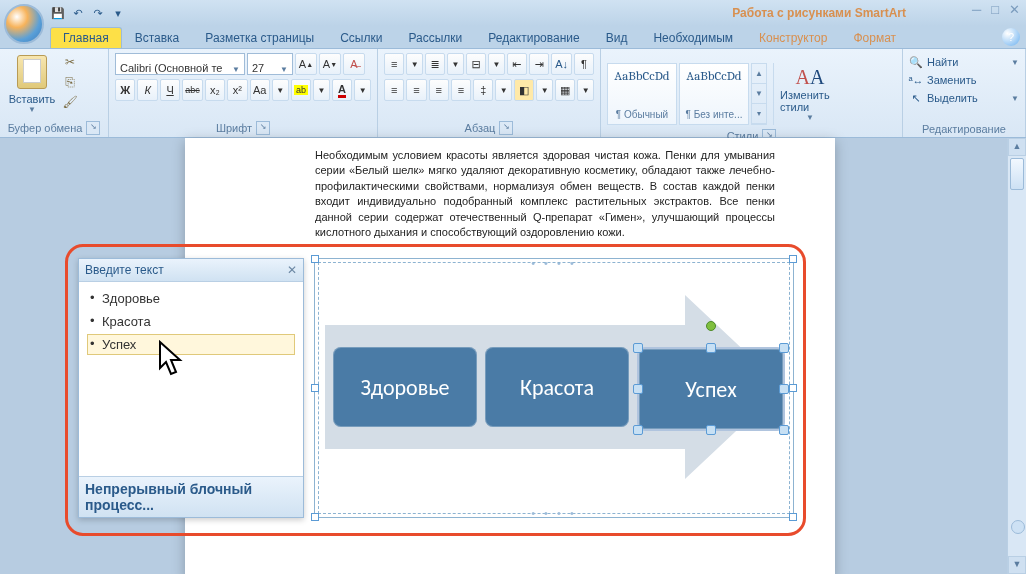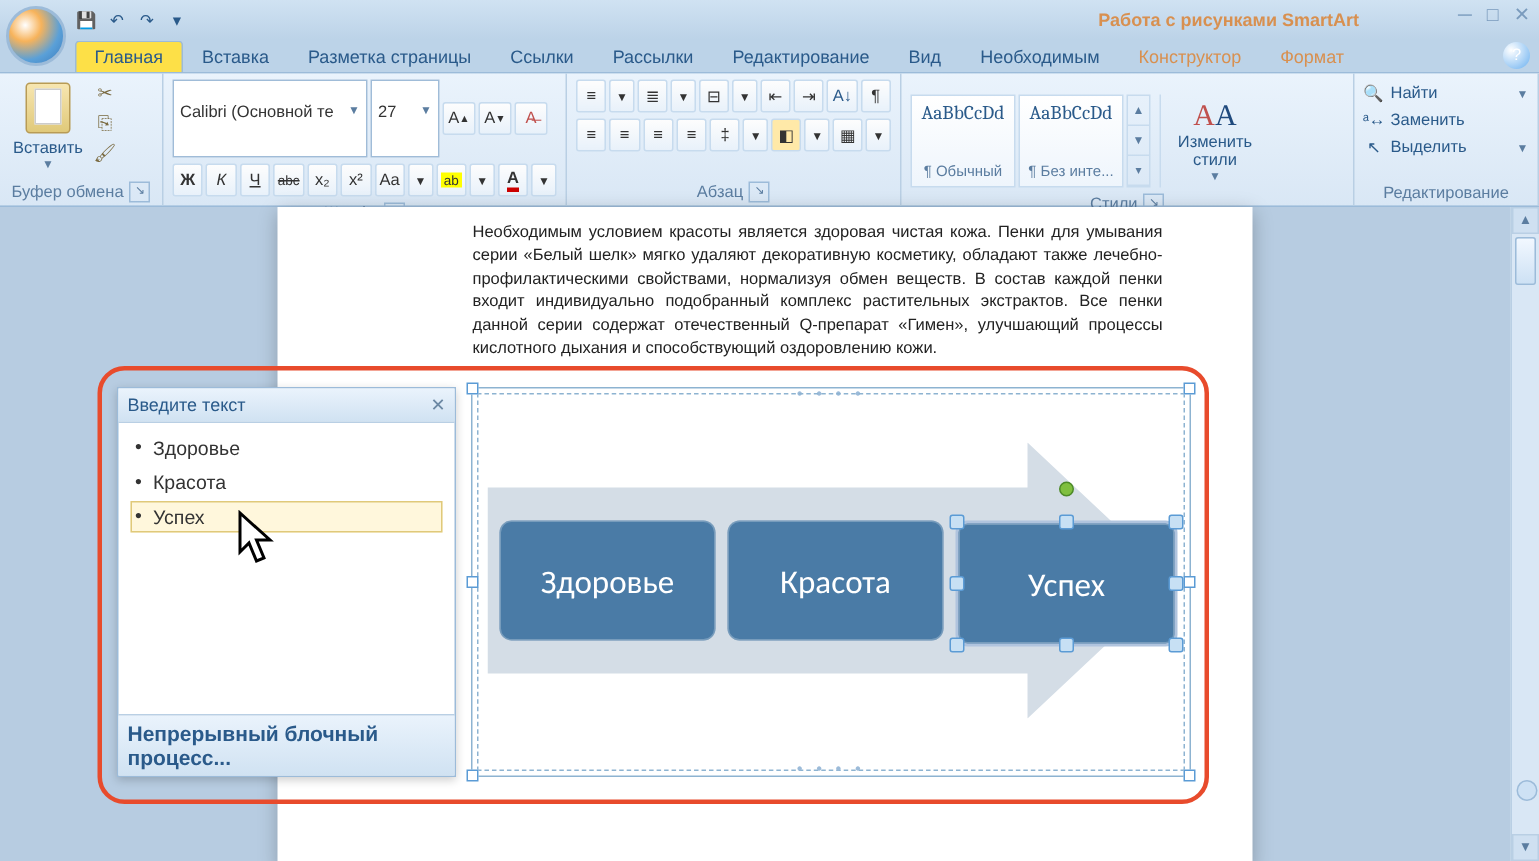--- a/index.html
+++ b/index.html
@@ -35,21 +35,21 @@
   .clip-big { display:flex; flex-direction:column; align-items:center; justify-content:center; width:56px; padding-top:4px; }
   .clip-icon { width:28px; height:32px; background:linear-gradient(#f7e6b0,#e0c97a); border:1px solid #b89b55; border-radius:3px; position:relative; }
   .clip-icon::before { content:""; position:absolute; left:5px; top:3px; width:16px; height:22px; background:#fff; border:1px solid #ccc; }
   .clip-label { font-size:11px; color:#2a5a8a; margin-top:4px; }
   .clip-mini { display:flex; flex-direction:column; gap:4px; padding:4px 2px; }
   .mini-icon { width:16px; height:16px; font-size:12px; color:#7a6a40; text-align:center; }
 
   
   .font-rows { display:flex; flex-direction:column; gap:4px; width:256px; padding:2px; }
   .row { display:flex; align-items:center; gap:2px; }
-  .combo { height:20px; background:#fff; border:1px solid #a0bcd8; display:flex; align-items:flex-start; padding:15px 4px; font-size:11px; color:#333; }
+  .combo { height:20px; background:#fff; border:1px solid #a0bcd8; display:flex; align-items:flex-end; padding:0 4px; font-size:11px; color:#333; }
   .combo .dd { margin-left:auto; font-size:8px; color:#5b7da0; }
   .rb { width:20px; height:20px; border:1px solid #c7dbee; background:linear-gradient(#fdfdfd,#e8f1fa); display:flex; align-items:center; justify-content:center; font-size:11px; color:#333; border-radius:2px; }
   .rb.sm { width:16px; }
   .rb sup { font-size:7px; }
 
   
   .para-rows { display:flex; flex-direction:column; gap:4px; width:210px; padding:2px; }
 
   
   .styles-body { display:flex; align-items:stretch; padding:2px;margin-top:10px; }
@@ -251,21 +251,21 @@
           <span class="style-prev">AaBbCcDd</span>
           <span>¶ Без инте...</span>
         </div>
         <div class="style-scroll">
           <div>▲</div>
           <div>▼</div>
           <div>▾</div>
         </div>
         <div class="change-styles">
           <div class="aa"><span class="a1">A</span><span class="a2">A</span></div>
-          <div style="text-align:center;line-height:1.1">Изменить стили</div>
+          <div style="text-align:left;line-height:1.1">Изменить стили</div>
           <div style="font-size:8px;color:#5b7da0">▼</div>
         </div>
       </div>
     </div>
     <div class="group-label">
         <span>Стили</span>
         <span class="launcher">↘</span>
       </div>
   </div>
 

